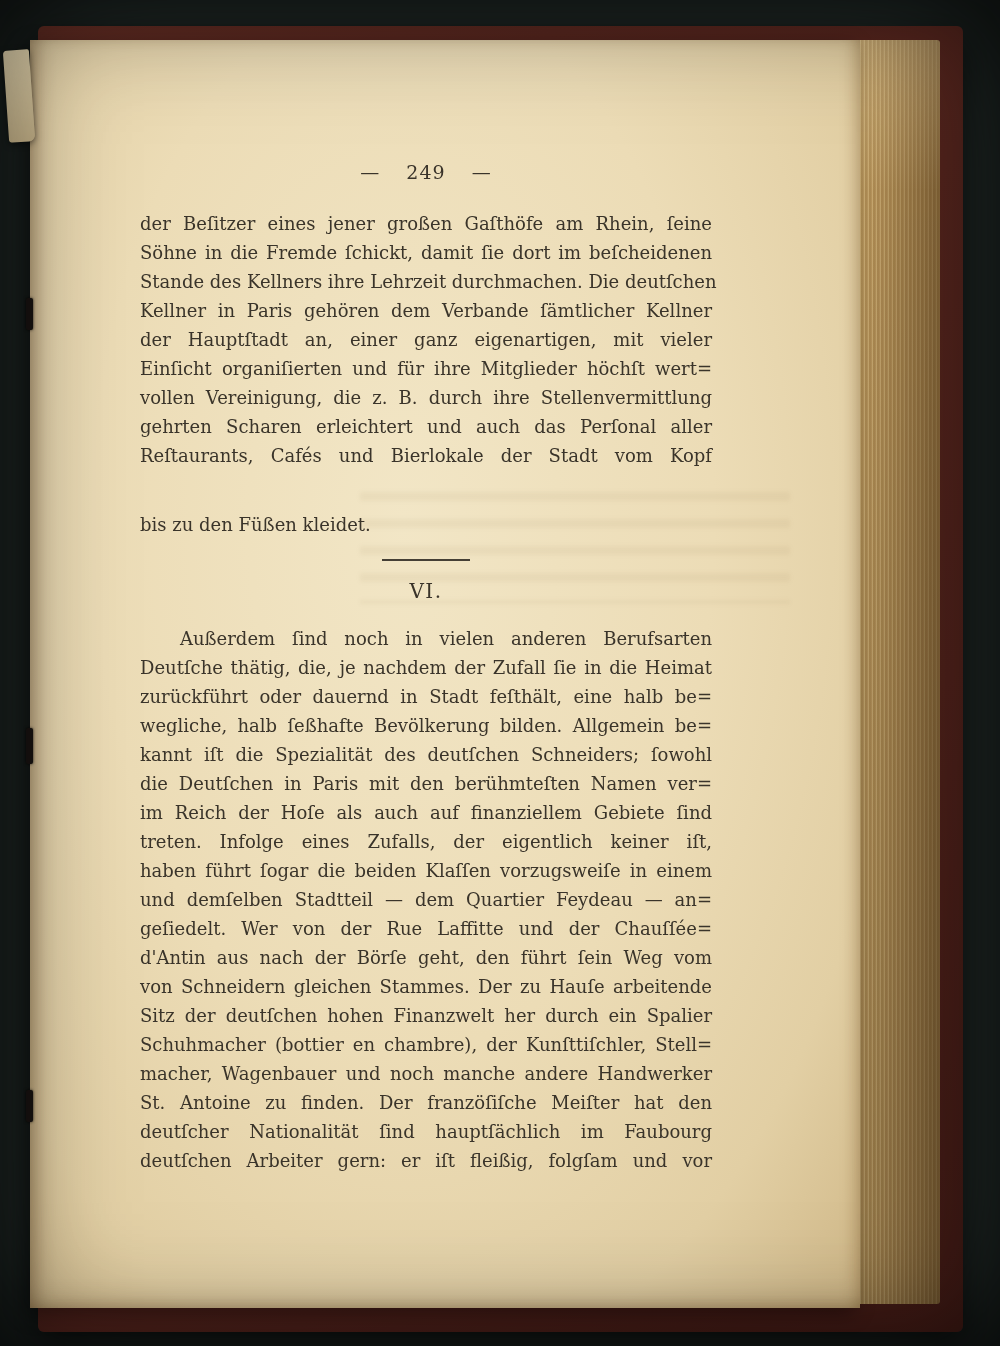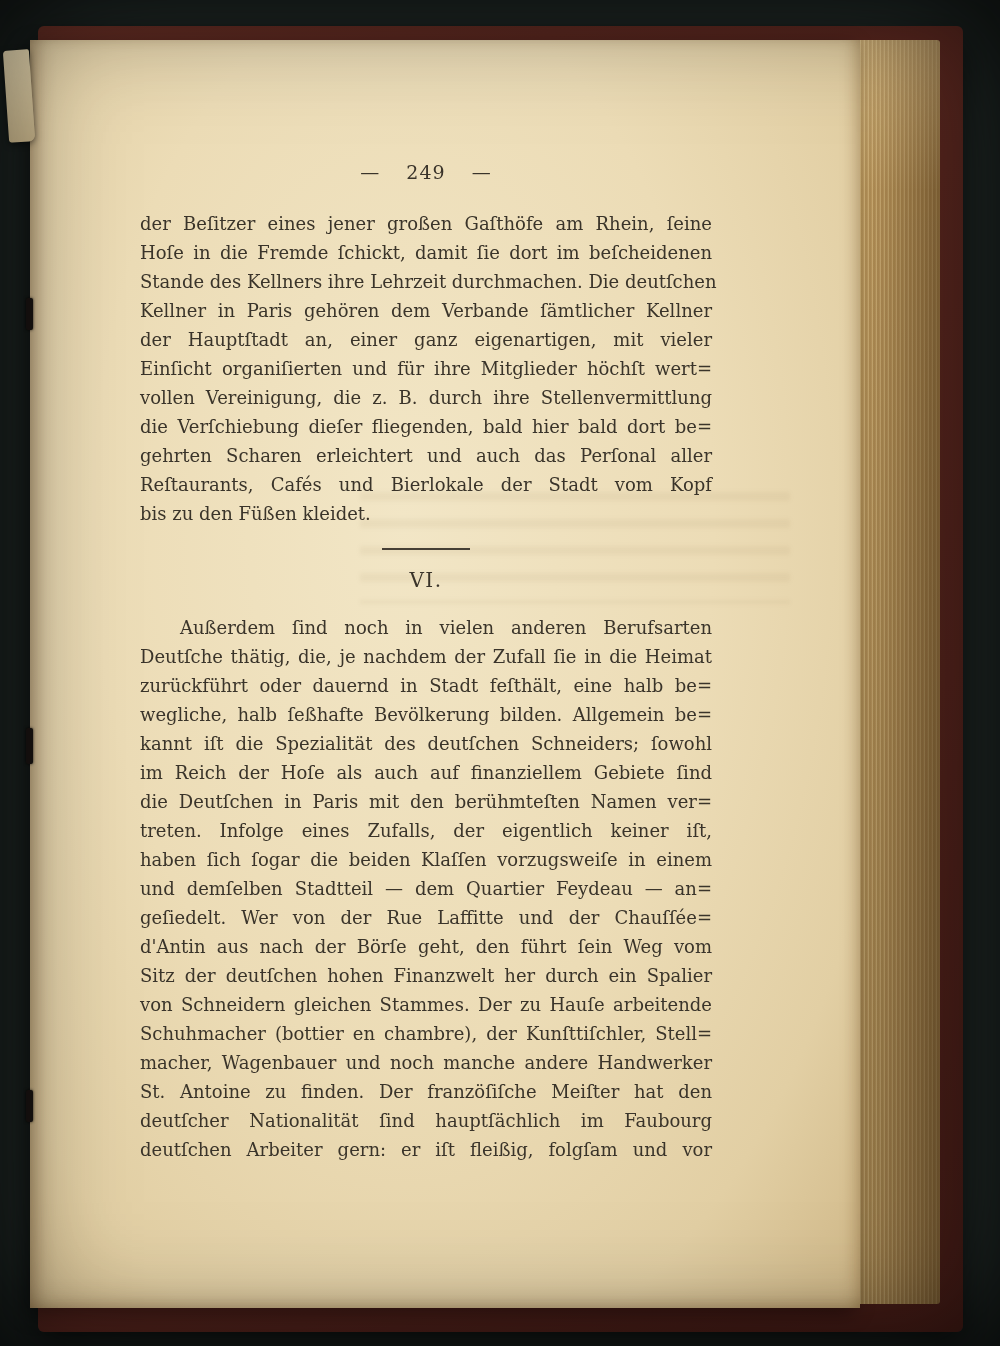--- a/index.html
+++ b/index.html
@@ -78,21 +78,21 @@
     margin-top: 118px;
     display: flex;
     justify-content: center;
     align-items: center;
     gap: 26px;
     font-size: 19px;
     letter-spacing: 1px;
   }
   .para { margin-top: 22px; text-align: justify; }
   .para .line { text-align: justify; text-align-last: justify; white-space: nowrap; }
-  .para[data-name="paragraph-1"] .line:last-child { text-align-last: left; }
+  .para[data-name="paragraph-1"] .line:last-child { text-align-last: left; margin-top: 40px; }
   .para[data-name="paragraph-2"] { margin-top: 18px; }
   .para[data-name="paragraph-2"] .line:first-child { text-indent: 40px; }
 
   .section-divider {
     width: 88px; height: 0;
     border-top: 2px solid #453f35;
     margin: 20px auto 16px auto;
   }
   .section-heading {
     text-align: center;
@@ -127,51 +127,50 @@
     <div class="page-content" data-name="page-content">
 
       <div class="page-number-row" data-name="page-number">
         <span data-name="page-number-dash">—</span>
         <span data-name="page-number-value">249</span>
         <span data-name="page-number-dash">—</span>
       </div>
 
       <div class="para" data-name="paragraph-1">
           <div class="line" data-name="text-line">der Beſitzer eines jener großen Gaſthöfe am Rhein, ſeine</div>
-          <div class="line" data-name="text-line">Hoſe in die Fremde ſchickt, damit ſie dort im beſcheidenen</div>
+          <div class="line" data-name="text-line">Söhne in die Fremde ſchickt, damit ſie dort im beſcheidenen</div>
           <div class="line" data-name="text-line">Stande des Kellners ihre Lehrzeit durchmachen. Die deutſchen</div>
           <div class="line" data-name="text-line">Kellner in Paris gehören dem Verbande ſämtlicher Kellner</div>
           <div class="line" data-name="text-line">der Hauptſtadt an, einer ganz eigenartigen, mit vieler</div>
           <div class="line" data-name="text-line">Einſicht organiſierten und für ihre Mitglieder höchſt wert=</div>
           <div class="line" data-name="text-line">vollen Vereinigung, die z. B. durch ihre Stellenvermittlung</div>
-          <div class="line" data-name="text-line">die Verſchiebung dieſer fliegenden, bald hier bald dort be=</div>
           <div class="line" data-name="text-line">gehrten Scharen erleichtert und auch das Perſonal aller</div>
           <div class="line" data-name="text-line">Reſtaurants, Cafés und Bierlokale der Stadt vom Kopf</div>
           <div class="line" data-name="text-line">bis zu den Füßen kleidet.</div>
         </div>
 
       <div class="section-divider" data-name="section-divider"></div>
 
       <div class="section-heading" data-name="section-heading">VI.</div>
 
       <div class="para" data-name="paragraph-2">
           <div class="line" data-name="text-line">Außerdem ſind noch in vielen anderen Berufsarten</div>
           <div class="line" data-name="text-line">Deutſche thätig, die, je nachdem der Zufall ſie in die Heimat</div>
           <div class="line" data-name="text-line">zurückführt oder dauernd in Stadt feſthält, eine halb be=</div>
           <div class="line" data-name="text-line">wegliche, halb ſeßhafte Bevölkerung bilden. Allgemein be=</div>
           <div class="line" data-name="text-line">kannt iſt die Spezialität des deutſchen Schneiders; ſowohl</div>
+          <div class="line" data-name="text-line">die Deutſchen in Paris mit den berühmteſten Namen ver=</div>
           <div class="line" data-name="text-line">im Reich der Hoſe als auch auf finanziellem Gebiete ſind</div>
-          <div class="line" data-name="text-line">die Deutſchen in Paris mit den berühmteſten Namen ver=</div>
           <div class="line" data-name="text-line">treten. Infolge eines Zufalls, der eigentlich keiner iſt,</div>
-          <div class="line" data-name="text-line">haben ſich ſogar die beiden Klaſſen vorzugsweiſe in einem</div>
+          <div class="line" data-name="text-line">haben führt ſogar die beiden Klaſſen vorzugsweiſe in einem</div>
           <div class="line" data-name="text-line">und demſelben Stadtteil — dem Quartier Feydeau — an=</div>
           <div class="line" data-name="text-line">geſiedelt. Wer von der Rue Laffitte und der Chauſſée=</div>
           <div class="line" data-name="text-line">d'Antin aus nach der Börſe geht, den führt ſein Weg vom</div>
+          <div class="line" data-name="text-line">von Schneidern gleichen Stammes. Der zu Hauſe arbeitende</div>
           <div class="line" data-name="text-line">Sitz der deutſchen hohen Finanzwelt her durch ein Spalier</div>
-          <div class="line" data-name="text-line">von Schneidern gleichen Stammes. Der zu Hauſe arbeitende</div>
           <div class="line" data-name="text-line">Schuhmacher (bottier en chambre), der Kunſttiſchler, Stell=</div>
           <div class="line" data-name="text-line">macher, Wagenbauer und noch manche andere Handwerker</div>
           <div class="line" data-name="text-line">St. Antoine zu finden. Der franzöſiſche Meiſter hat den</div>
           <div class="line" data-name="text-line">deutſcher Nationalität ſind hauptſächlich im Faubourg</div>
           <div class="line" data-name="text-line">deutſchen Arbeiter gern: er iſt fleißig, folgſam und vor</div>
         </div>
 
     </div>
   </div>
 

